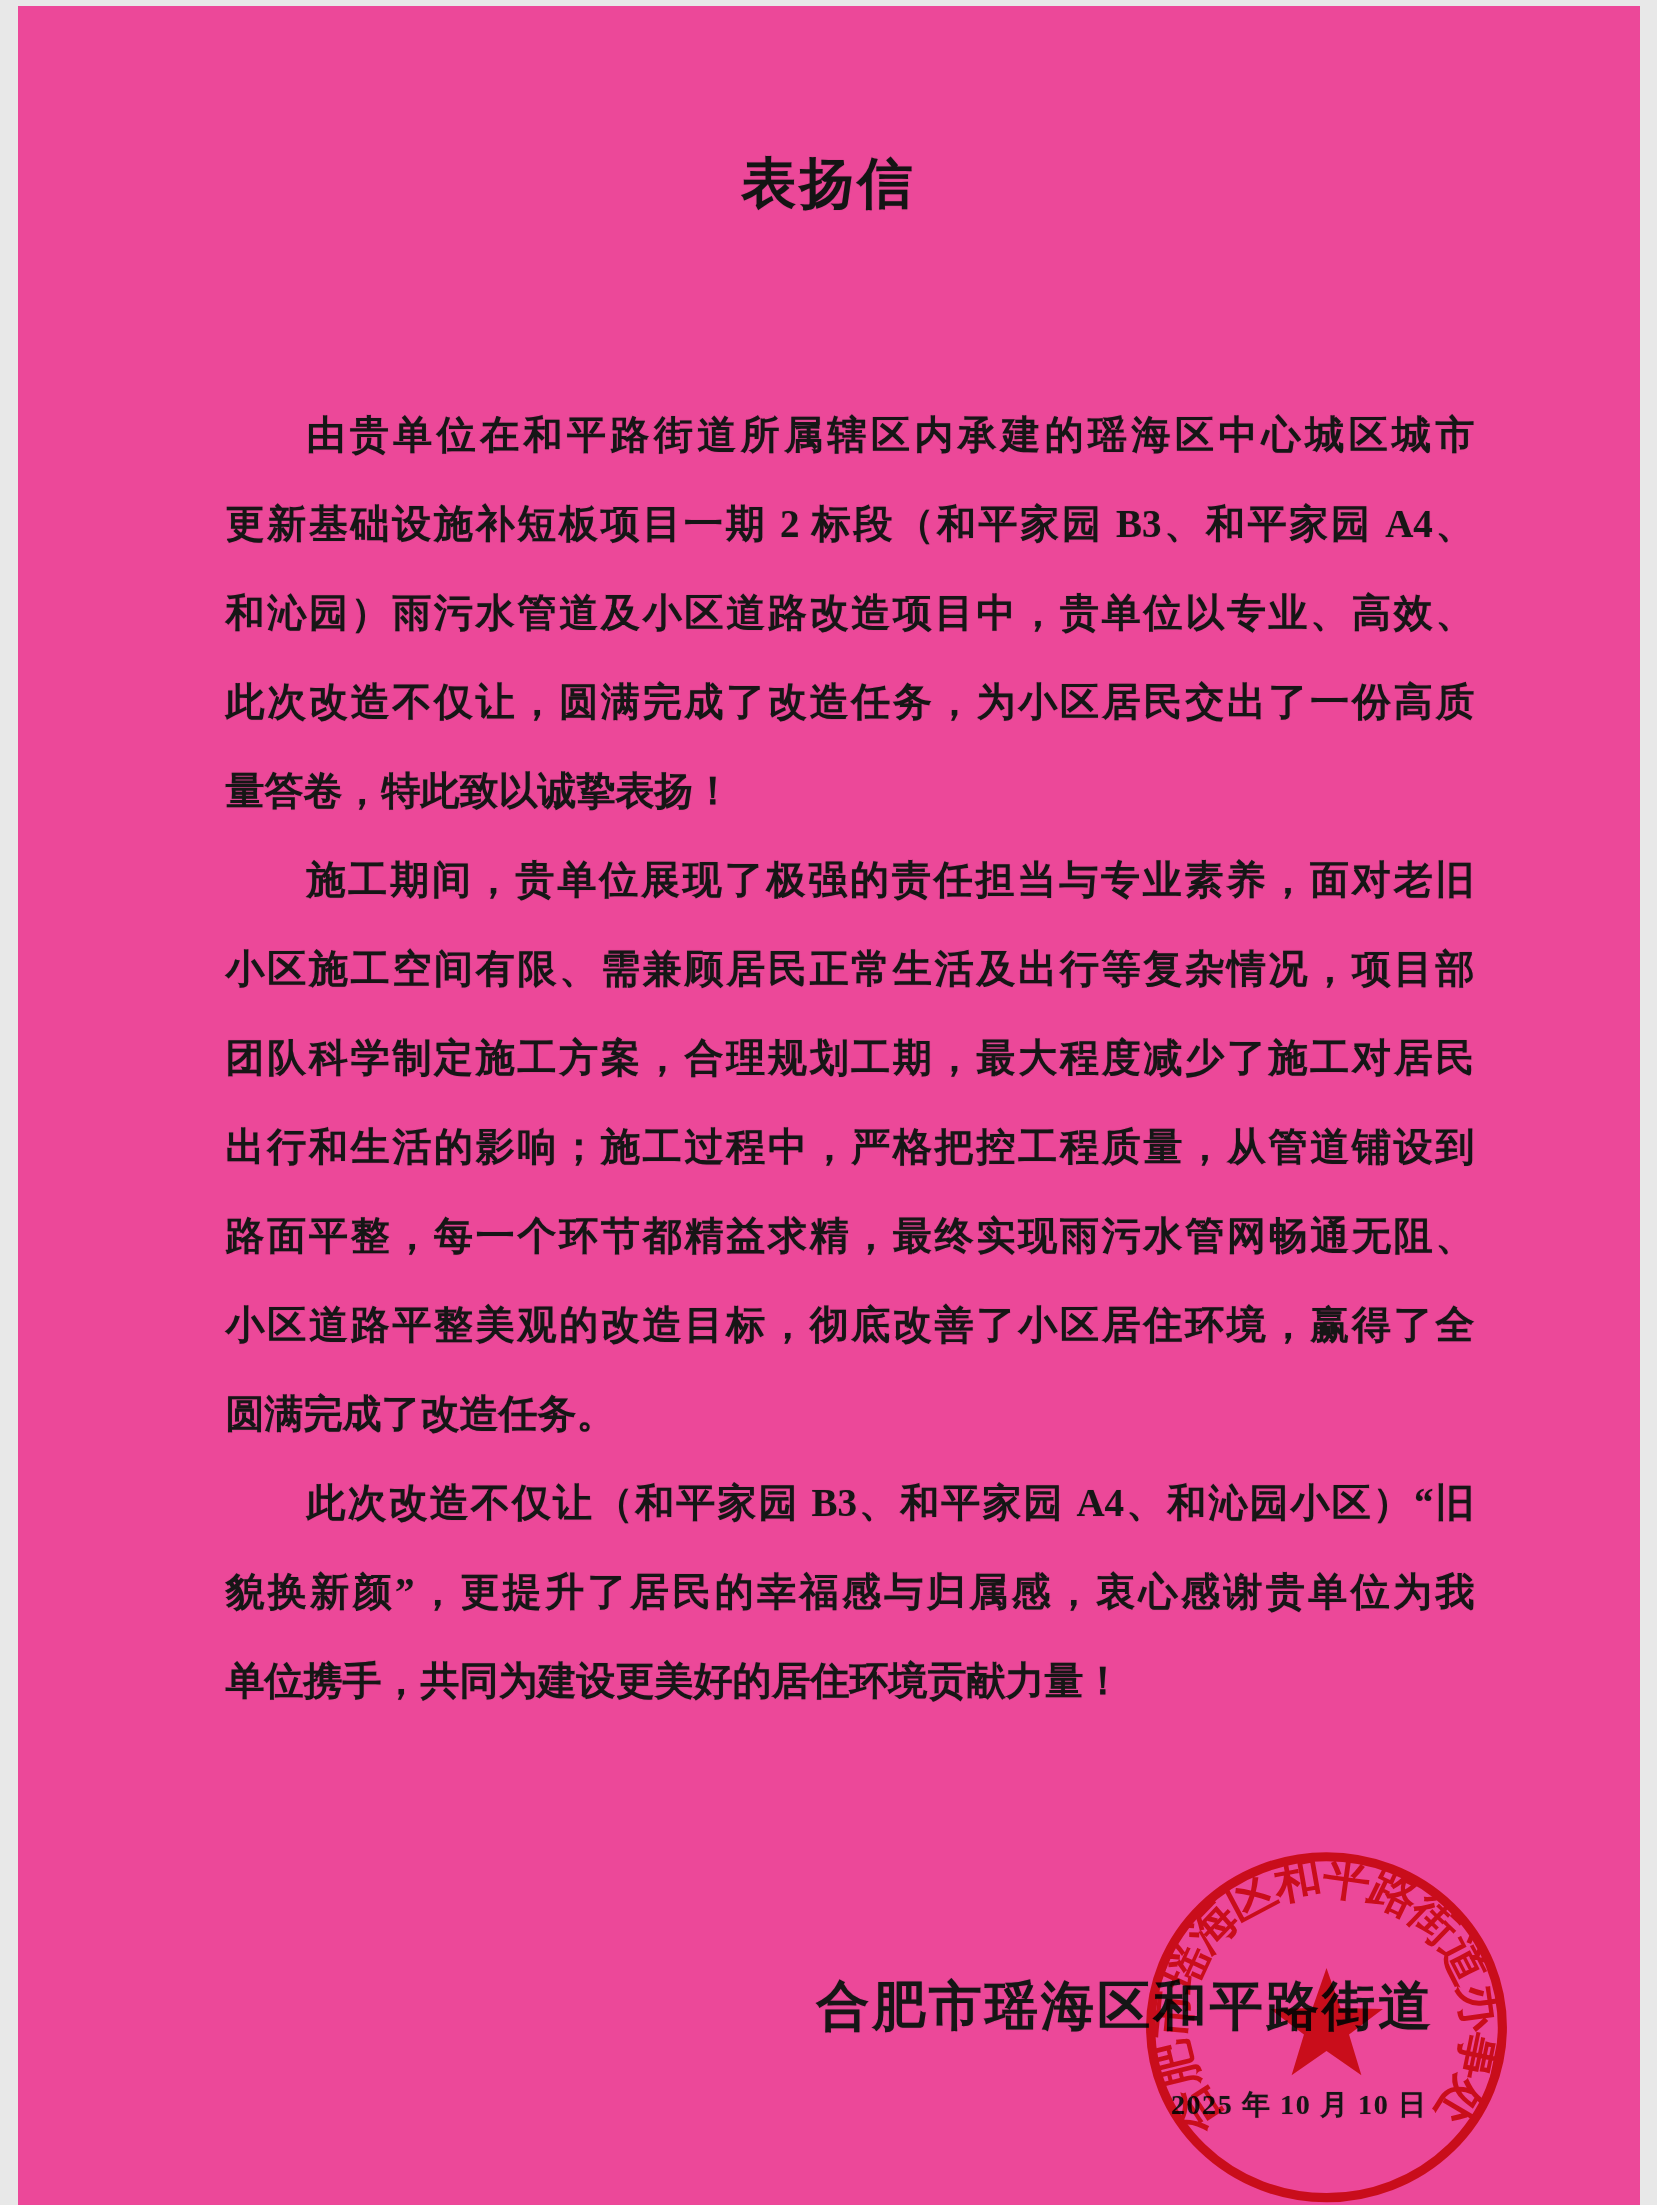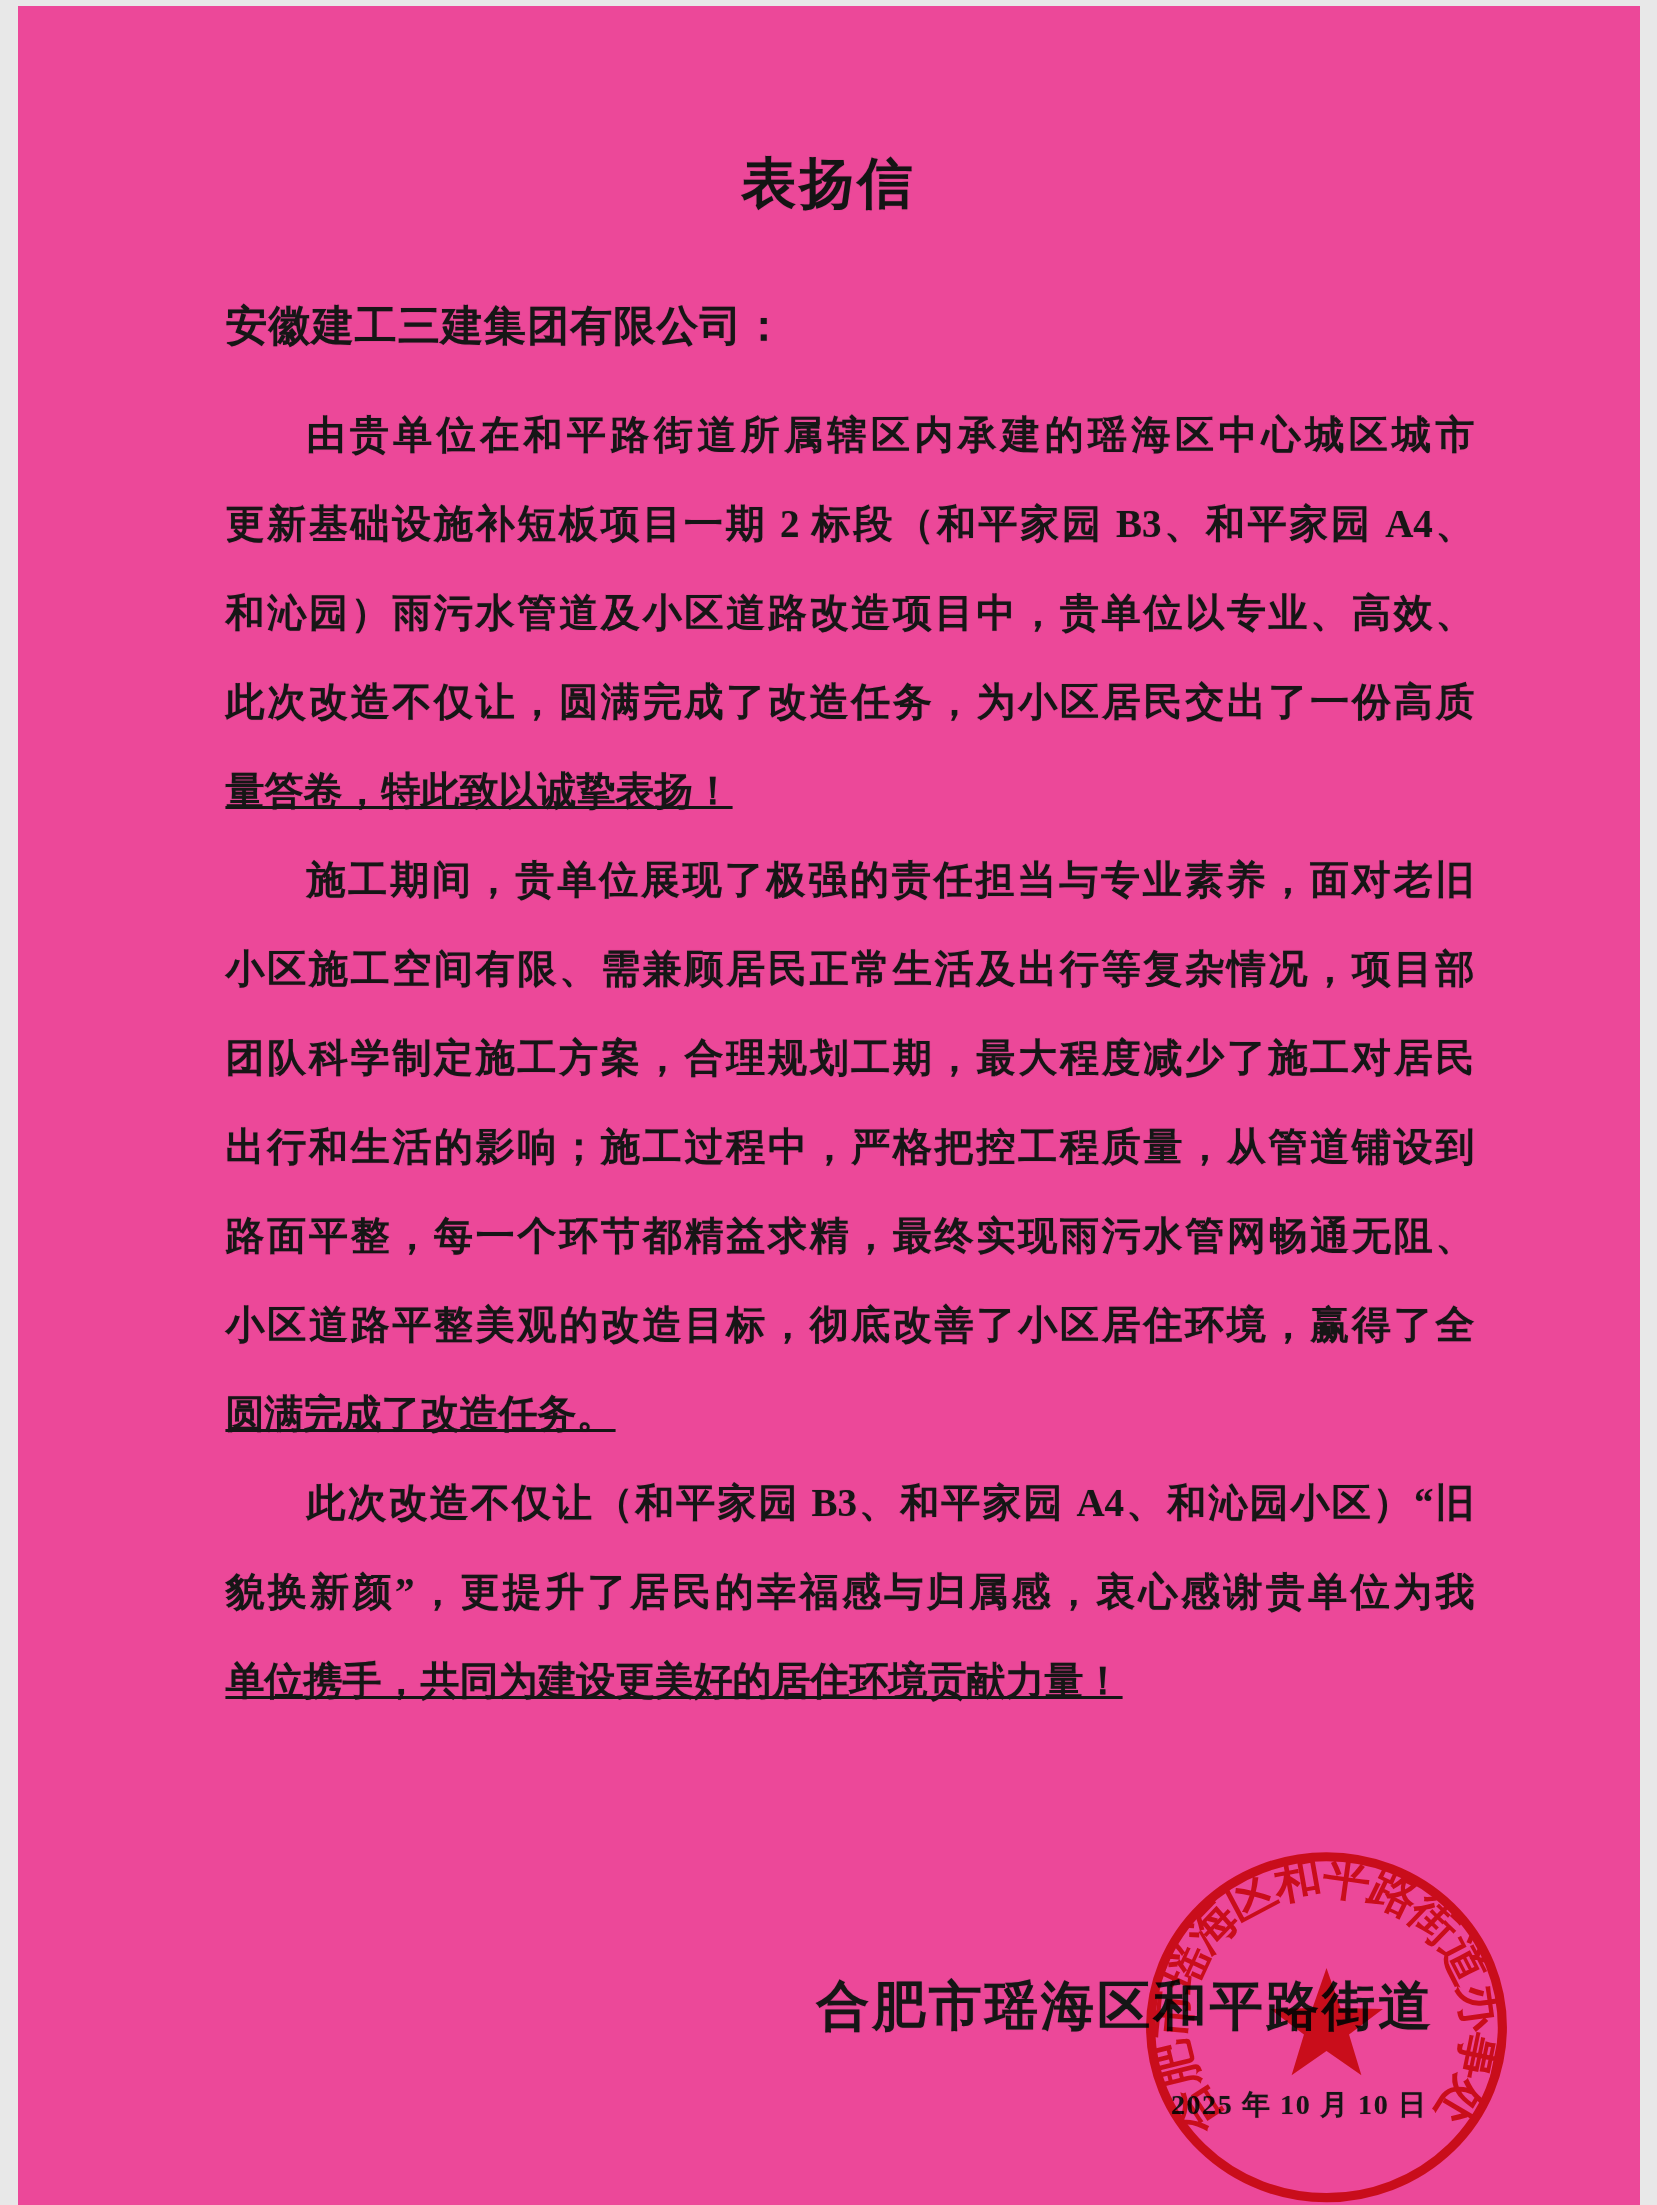--- a/index.html
+++ b/index.html
@@ -50,21 +50,21 @@
     line-height: 89px;
     font-size: 39px;
     font-weight: 600;
     text-align: justify;
     text-align-last: justify;
     text-justify: inter-ideograph;
     text-shadow: 0 0 1.1px rgba(20,20,20,0.3);
     white-space: nowrap;
   }
   .body-lines p.line.indent { text-indent: 81px; }
-  .body-lines p.line.short { text-align-last: left; text-decoration: underline; }
+  .body-lines p.line.short { text-align-last: left; }
   .signature {
     position: absolute;
     top: 1965px;
     right: 205px;
     font-size: 53px;
     font-weight: 600;
     letter-spacing: 3.2px;
     text-shadow: 0 0 1.1px rgba(20,20,20,0.3);
   }
   .date {
@@ -88,21 +88,20 @@
   }
   .stamp svg { width: 100%; height: 100%; }
 </style>
 </head>
 <body>
 
 <div class="page">
 
   <div class="title">表扬信</div>
 
-  <div class="salutation">安徽建工三建集团有限公司：</div>
 
   <div class="body-lines">
     <p class="line indent">由贵单位在和平路街道所属辖区内承建的瑶海区中心城区城市</p>
     <p class="line">更新基础设施补短板项目一期 2 标段（和平家园 B3、和平家园 A4、</p>
     <p class="line">和沁园）雨污水管道及小区道路改造项目中，贵单位以专业、高效、</p>
     <p class="line">此次改造不仅让，圆满完成了改造任务，为小区居民交出了一份高质</p>
     <p class="line short">量答卷，特此致以诚挚表扬！</p>
     <p class="line indent">施工期间，贵单位展现了极强的责任担当与专业素养，面对老旧</p>
     <p class="line">小区施工空间有限、需兼顾居民正常生活及出行等复杂情况，项目部</p>
     <p class="line">团队科学制定施工方案，合理规划工期，最大程度减少了施工对居民</p>

